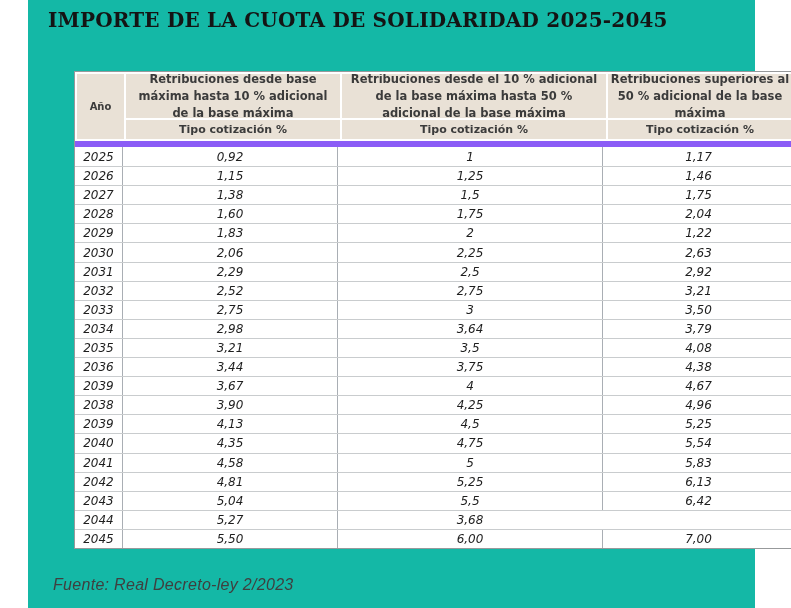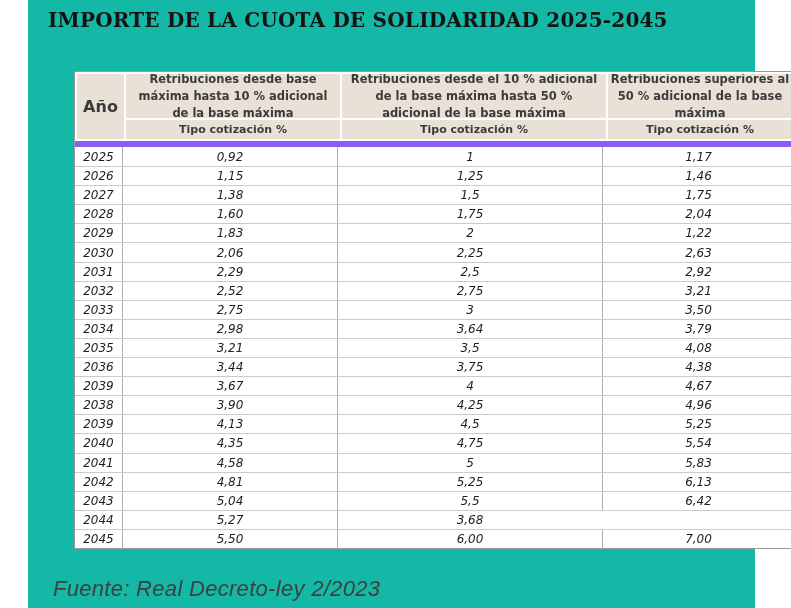--- a/index.html
+++ b/index.html
@@ -31,41 +31,41 @@
     grid-template-columns:47px 214px 264px 1fr;
     grid-template-rows:44px 19px;
     gap:2px;padding:2px;background:#fff;
   }
   .hcell{
     background:var(--beige);color:var(--head-text);
     font-weight:700;font-size:11.5px;line-height:17px;
     display:flex;align-items:center;justify-content:center;
     text-align:center;white-space:pre-line;padding:1px 2px;overflow:hidden;
   }
-  .hcell.year{grid-row:1/3;font-size:16px;}
+  .hcell.year{grid-row:1/3;font-size:10px;}
   .hcell.sub{font-size:11px;}
 
   .tbody{border-top:6px solid #8b5cf6;font-style:italic;}
   .trow{
     display:grid;
     grid-template-columns:47px 215px 265px 1fr;
     height:19.1px;border-top:1px solid var(--hline);
   }
   .trow:first-child{border-top:none;}
   .tcell{
     display:flex;align-items:center;justify-content:center;
     font-size:12px;color:var(--data-text);
     border-left:1px solid var(--vline);overflow:hidden;
   }
   .tcell:first-child{border-left:none;}
 
   .source-caption{
     position:absolute;left:25px;top:576px;
     font-family:"Liberation Sans",sans-serif;font-style:italic;font-weight:300;
-    font-size:22px;color:#3f3f3f;letter-spacing:.3px;white-space:nowrap;
+    font-size:16px;color:#3f3f3f;letter-spacing:.3px;white-space:nowrap;
   }
 </style>
 </head>
 <body>
 
 <div class="page">
 
   <h1 class="page-title">IMPORTE DE LA CUOTA DE SOLIDARIDAD 2025-2045</h1>
 
   <div class="tbl">

